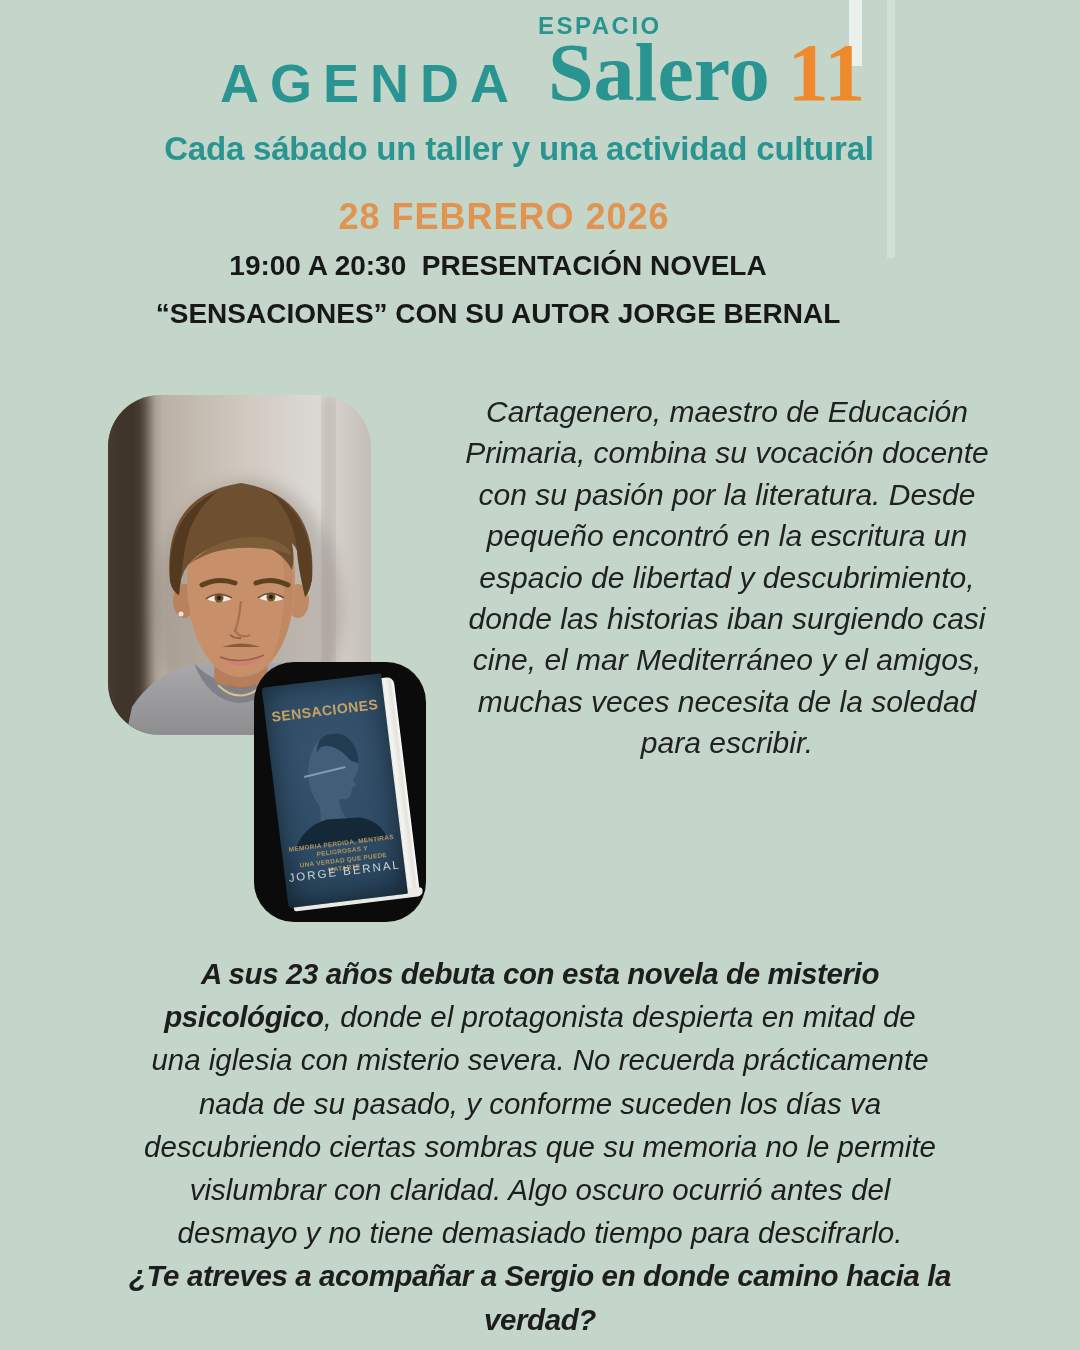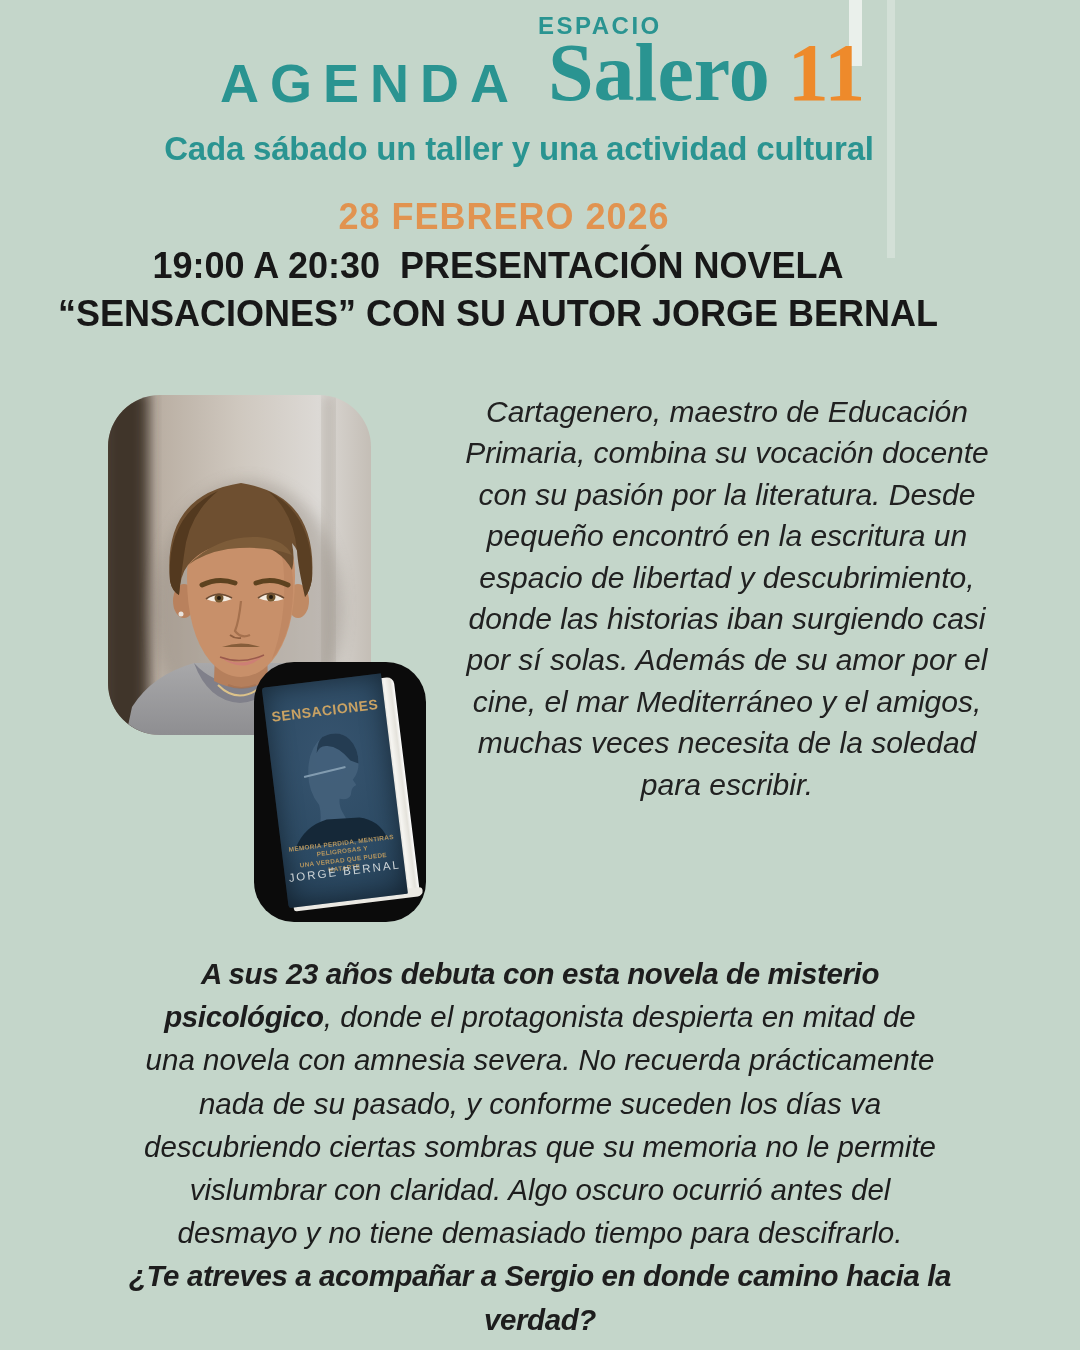--- a/index.html
+++ b/index.html
@@ -11,21 +11,21 @@
   }
   .abs{position:absolute;}
   
   .espacio{left:538px;top:12px;font-size:24px;font-weight:700;letter-spacing:2.5px;color:var(--teal,#2a9491);}
   .agenda{left:212px;top:52px;font-size:54px;font-weight:700;letter-spacing:11px;color:var(--teal,#2a9491);margin-left:8px;}
   .salero{left:548px;top:26px;font-family:"Liberation Serif",serif;font-weight:700;font-size:82px;color:var(--teal,#2a9491);line-height:1.15;}
   .salero .eleven{color:var(--orange,#ee8a2b);margin-left:18px;}
   .tagline{left:0;width:1038px;top:130px;text-align:center;font-size:33px;font-weight:700;letter-spacing:-0.2px;color:var(--teal,#2a9491);}
   
   .date{left:0;width:1008px;top:196px;text-align:center;font-size:36px;font-weight:800;letter-spacing:1px;color:var(--date_orange,#e19350);white-space:pre;}
-  .title{left:0;width:996px;top:242px;text-align:center;font-size:36px;font-weight:800;line-height:48px;color:var(--ink,#181818);}
+  .title{left:0;width:996px;top:242px;text-align:center;font-size:28px;font-weight:800;line-height:48px;color:var(--ink,#181818);}
   .title div{white-space:pre;}
   
   .photo{left:108px;top:395px;width:263px;height:340px;border-radius:52px;overflow:hidden;}
   .photo svg{display:block;}
   
   .bio{left:403px;top:391px;width:648px;text-align:center;font-size:30px;line-height:41.4px;color:#212121;}
   
   .book-box{left:254px;top:662px;width:172px;height:260px;background:#0b0b0b;border-radius:40px;}
   .book{position:absolute;left:21px;top:17px;width:132px;height:226px;transform:rotate(-7deg);}
   .pages{position:absolute;right:0;top:5px;width:15px;height:218px;border-radius:0 7px 7px 0;
@@ -120,21 +120,20 @@
     </svg>
   </div>
 
   <div class="abs bio">
       <div class="rt-line"><span>Cartagenero, maestro de Educación</span></div>
       <div class="rt-line"><span>Primaria, combina su vocación docente</span></div>
       <div class="rt-line"><span>con su pasión por la literatura. Desde</span></div>
       <div class="rt-line"><span>pequeño encontró en la escritura un</span></div>
       <div class="rt-line"><span>espacio de libertad y descubrimiento,</span></div>
       <div class="rt-line"><span>donde las historias iban surgiendo casi</span></div>
-      <div class="rt-line"><span>por sí solas. Además de su amor por el</span></div>
       <div class="rt-line"><span>cine, el mar Mediterráneo y el amigos,</span></div>
       <div class="rt-line"><span>muchas veces necesita de la soledad</span></div>
       <div class="rt-line"><span>para escribir.</span></div>
     </div>
 
   <div class="abs book-box">
     <div class="book">
       <div class="pages"></div>
       <div class="pages-b"></div>
       <div class="cover">
@@ -150,21 +149,21 @@
           <div>UNA VERDAD QUE PUEDE MATARTE</div>
         </div>
         <div class="cover-author">JORGE BERNAL</div>
       </div>
     </div>
   </div>
 
   <div class="abs synopsis">
       <div class="rt-line"><span class="b">A sus 23 años debuta con esta novela de misterio</span></div>
       <div class="rt-line"><span class="b">psicológico</span><span>, donde el protagonista despierta en mitad de</span></div>
-      <div class="rt-line"><span>una novela con amnesia severa. No recuerda prácticamente</span></div>
+      <div class="rt-line"><span>una iglesia con misterio severa. No recuerda prácticamente</span></div>
       <div class="rt-line"><span>nada de su pasado, y conforme suceden los días va</span></div>
       <div class="rt-line"><span>descubriendo ciertas sombras que su memoria no le permite</span></div>
       <div class="rt-line"><span>vislumbrar con claridad. Algo oscuro ocurrió antes del</span></div>
       <div class="rt-line"><span>desmayo y no tiene demasiado tiempo para descifrarlo.</span></div>
       <div class="rt-line"><span class="b">¿Te atreves a acompañar a Sergio en donde camino hacia la</span></div>
       <div class="rt-line"><span class="b">verdad?</span></div>
     </div>
 
 </div>
 

